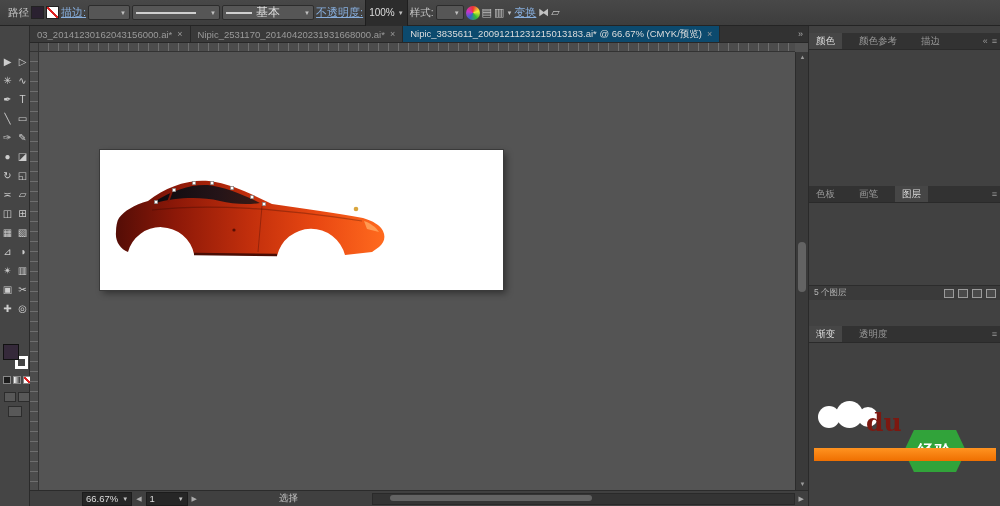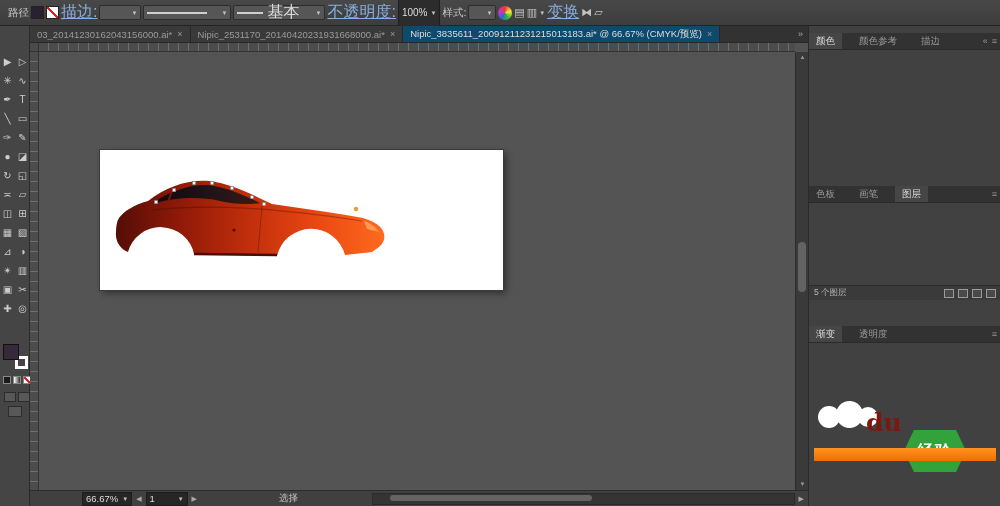--- a/index.html
+++ b/index.html
@@ -3,21 +3,21 @@
 <meta charset="utf-8">
 <style>
   html,body{margin:0;padding:0;background:#2b2b2b;}
   #root{position:relative;width:1000px;height:506px;background:#535353;overflow:hidden;
         font-family:"Liberation Sans","DejaVu Sans",sans-serif;color:#c8c8c8;font-size:11px;
         -webkit-font-smoothing:antialiased;}
   .abs{position:absolute;}
   
   .control-bar{left:0;top:0;width:1000px;height:26px;background:linear-gradient(#484848,#3d3d3d);
     border-bottom:1px solid #242424;display:flex;align-items:center;gap:2px;padding:0 8px;box-sizing:border-box;}
-  .link{color:#87aedd;text-decoration:underline;cursor:pointer;font-size:16px;}
+  .link{color:#87aedd;text-decoration:underline;cursor:pointer;font-size:11px;}
   .cb-label{font-size:10.5px;color:#c4c4c4;}
   .cb-select{height:15px;background:#565656;border:1px solid #2c2c2c;border-radius:2px;
     display:flex;align-items:center;gap:4px;padding:0 3px;box-sizing:border-box;}
   .dd{font-size:6px;color:#c0c0c0;}
   .sw{width:13px;height:13px;border:1px solid #222;box-sizing:border-box;}
   .strokeline{height:2px;background:#cfcfcf;}
   .cb-icon{font-size:11px;color:#c2c2c2;line-height:1;}
   .spin{height:15px;background:#2c2c2c;border:1px solid #1e1e1e;display:flex;align-items:center;
     padding:8px 3px;gap:3px;font-size:10px;color:#ddd;}
   
@@ -93,21 +93,21 @@
     <span class="link">描边:</span>
     <span class="cb-select" style="width:42px;">
         <span class="dd" style="margin-left:auto;">▼</span>
       </span>
     <span class="cb-select" style="width:88px;">
         <span class="strokeline" style="width:60px;"></span>
         <span class="dd" style="margin-left:auto;">▼</span>
       </span>
     <span class="cb-select" style="width:92px;">
         <span class="strokeline" style="width:26px;"></span>
-        <span style="font-size:16px;color:#ddd;">基本</span>
+        <span style="font-size:12px;color:#ddd;">基本</span>
         <span class="dd" style="margin-left:auto;">▼</span>
       </span>
     <span class="link">不透明度:</span>
     <span class="spin">
         <span>100%</span>
         <span class="dd">▼</span>
       </span>
     <span class="cb-label">样式:</span>
     <span class="cb-select" style="width:28px;">
         <span class="dd" style="margin-left:auto;">▼</span>

